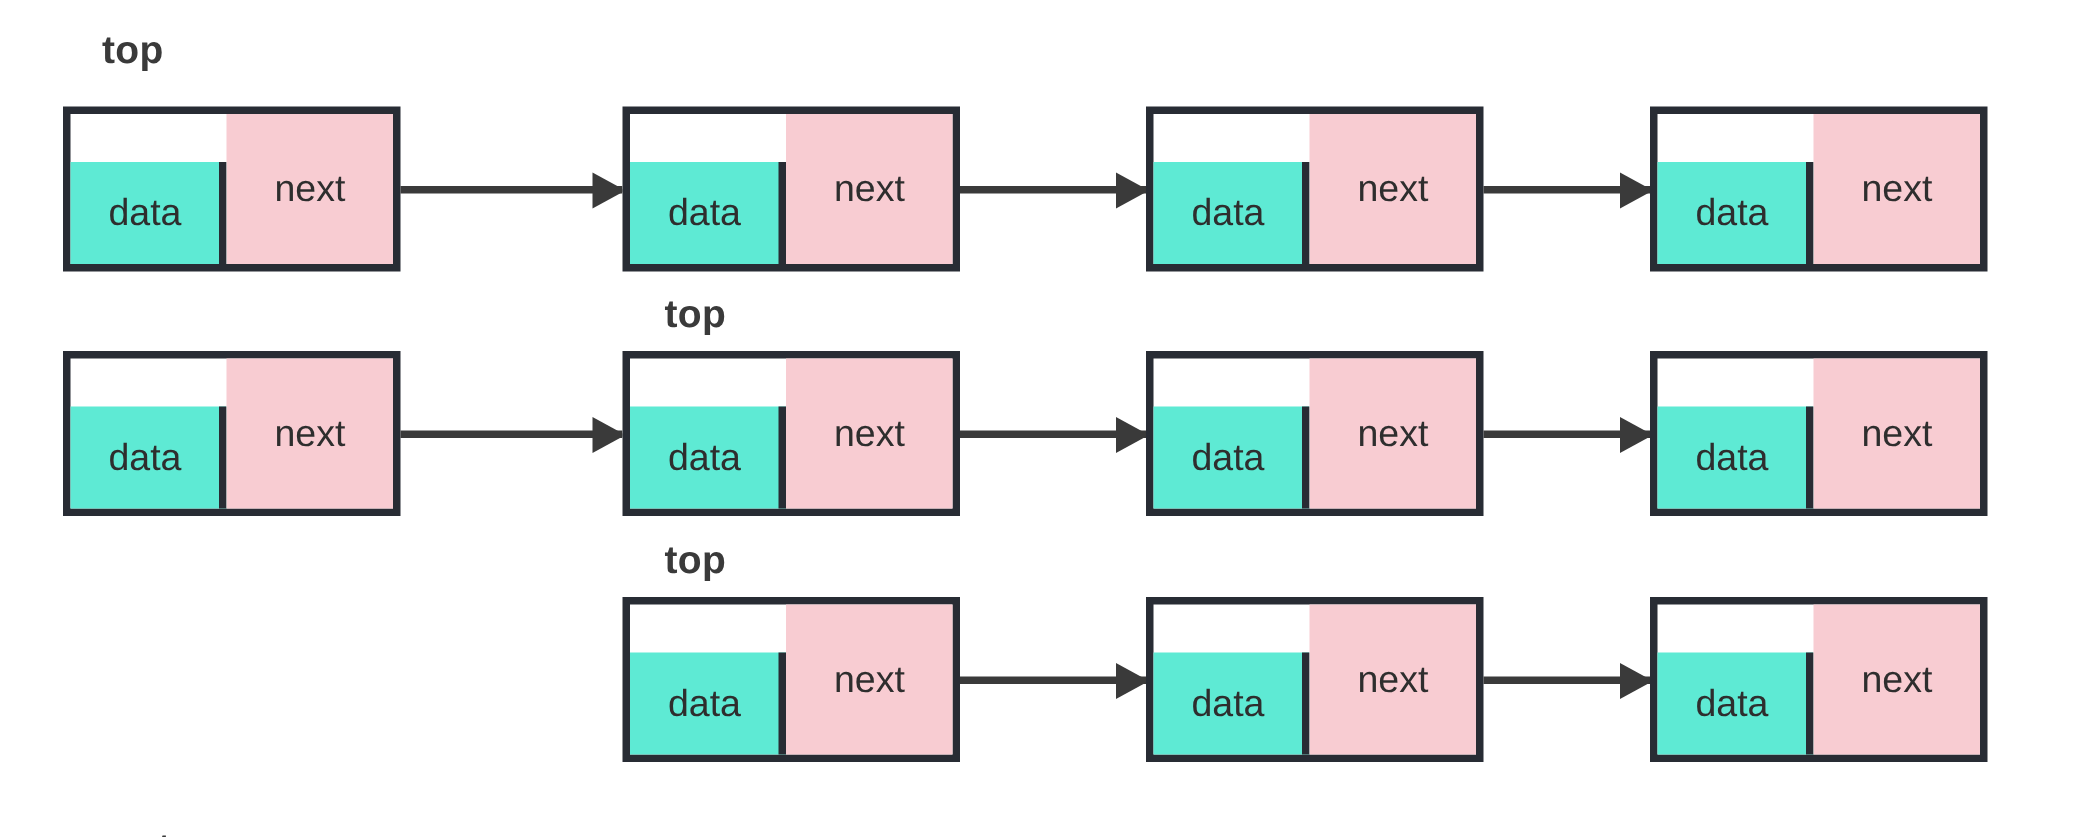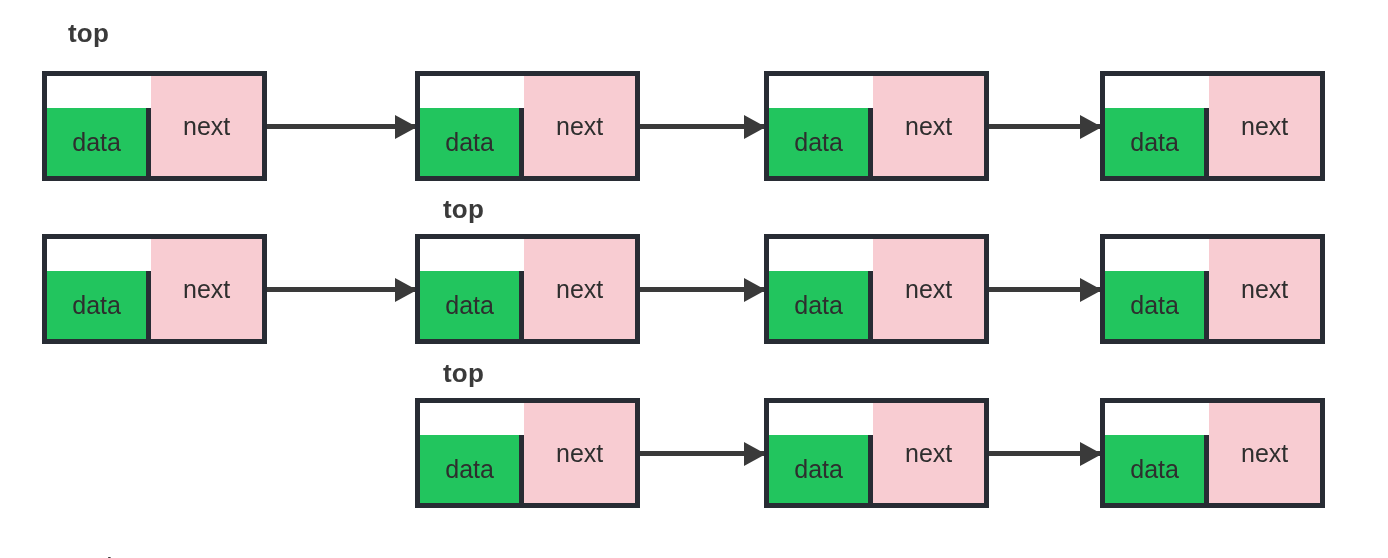--- a/index.html
+++ b/index.html
@@ -42,21 +42,21 @@
     box-sizing: border-box;
     display: flex;
     align-items: center;
     justify-content: center;
     font-family: "Liberation Sans", sans-serif;
     font-size: 25px;
     color: #2e2e2e;
     line-height: 1;
   }
   .cell-data {
-    background: #22c55e;
+    background: #5eead4;
     flex: 0 0 48.5%;
     border-right: 5px solid #282c34;
     margin-top: 32px;
   }
   .cell-next {
     background: #f8ccd2;
     flex: 1 1 auto;
     text-align: right;
   }
 

